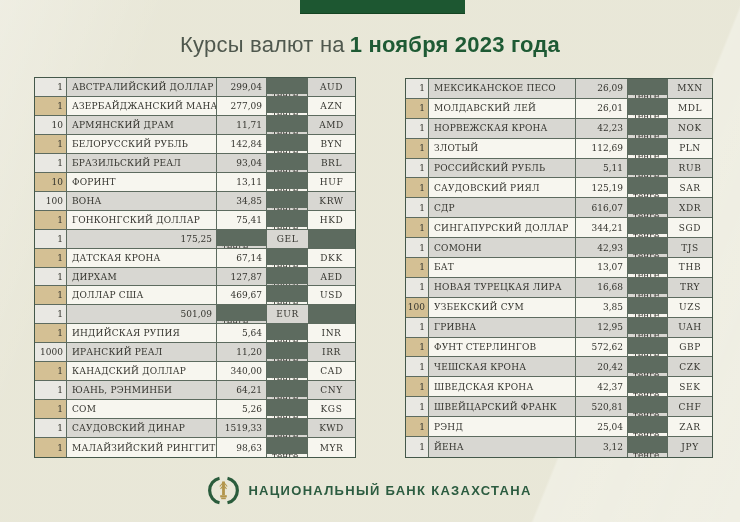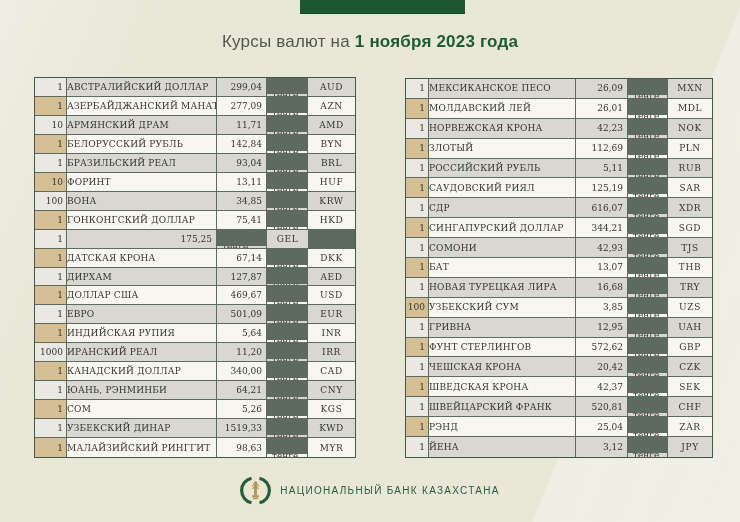--- a/index.html
+++ b/index.html
@@ -11,51 +11,51 @@
   
   .bg-sheen{position:absolute;inset:0;pointer-events:none;
     background:
       linear-gradient(112deg, rgba(255,255,255,0.28) 0%, rgba(255,255,255,0) 18%),
       linear-gradient(293deg, rgba(255,255,255,0.22) 0%, rgba(255,255,255,0) 22%),
       linear-gradient(112deg, rgba(222,220,200,0.25) 78%, rgba(255,255,255,0.18) 78.3%, rgba(255,255,255,0) 100%);
   }
   .top-ribbon{position:absolute;left:300px;top:0;width:165px;height:13px;
     background:#1d5731;border-bottom:1px solid #144422;}
   .title{position:absolute;left:0;top:32px;width:740px;text-align:center;
-    font-size:17px;color:#4f584e;letter-spacing:0.2px;}
+    font-size:22px;color:#4f584e;letter-spacing:0.2px;}
   .title .date{font-weight:bold;color:#1e5a34;}
   .title .prefix{margin-right:5px;}
 
   .rates-table{position:absolute;display:flex;flex-direction:column;
     border:1px solid #44584a;box-sizing:border-box;background:#5d6b5f;}
   #table-left{left:34px;top:77px;width:322px;height:381px;}
   #table-right{left:405px;top:78px;width:308px;height:380px;}
   .rate-row{flex:1;display:grid;min-height:0;}
   #table-left .rate-row{grid-template-columns:32px 150px 50px 41px 1fr;}
   #table-right .rate-row{grid-template-columns:23px 147px 52px 40px 1fr;}
   .cell{border-right:1px solid #5d6b5f;border-bottom:1px solid #5d6b5f;
     display:flex;align-items:center;min-width:0;overflow:hidden;
     font-family:"DejaVu Serif","Liberation Serif",serif;
     font-size:9px;color:#35352f;white-space:nowrap;box-sizing:border-box;}
   .rate-row:last-child .cell{border-bottom:none;}
   .cell:last-child{border-right:none;text-align:center;}
   .c-qty{justify-content:flex-end;padding-right:3px;}
-  .c-name{letter-spacing:0.2px;}
+  .c-name{padding-left:5px;letter-spacing:0.2px;}
   .c-rate{justify-content:flex-end;padding-right:4px;}
   .c-unit{padding-left:5px;margin-top:16px;}
   .c-code{justify-content:center;letter-spacing:0.6px;}
   
   .row-grey .cell{background:#d8d7d2;}
   .row-grey .c-qty{background:#e9e8e3;}
   .row-cream .cell{background:#f7f6ef;}
   .row-cream .c-qty{background:#d4c094;}
 
   .footer{position:absolute;left:0;top:470px;width:740px;height:40px;
     display:flex;align-items:center;justify-content:center;gap:9px;}
-  .footer .bank-name{font-size:10px;font-weight:normal;color:#2c5c40;
+  .footer .bank-name{font-size:13px;font-weight:bold;color:#2c5c40;
     letter-spacing:1.3px;}
   .logo{width:31px;height:31px;display:block;}
 </style>
 </head>
 <body>
 
 <div class="bg-sheen"></div>
 
 <div class="top-ribbon"></div>
 
@@ -142,21 +142,20 @@
     </div>
     <div class="rate-row row-cream">
       <div class="cell c-qty">1</div>
       <div class="cell c-name">ДОЛЛАР США</div>
       <div class="cell c-rate">469,67</div>
       <div class="cell c-unit">тенге</div>
       <div class="cell c-code">USD</div>
     </div>
     <div class="rate-row row-grey">
       <div class="cell c-qty">1</div>
-      <div class="cell c-name">ЕВРО</div>
       <div class="cell c-rate">501,09</div>
       <div class="cell c-unit">тенге</div>
       <div class="cell c-code">EUR</div>
     </div>
     <div class="rate-row row-cream">
       <div class="cell c-qty">1</div>
       <div class="cell c-name">ИНДИЙСКАЯ РУПИЯ</div>
       <div class="cell c-rate">5,64</div>
       <div class="cell c-unit">тенге</div>
       <div class="cell c-code">INR</div>
@@ -184,21 +183,21 @@
     </div>
     <div class="rate-row row-cream">
       <div class="cell c-qty">1</div>
       <div class="cell c-name">СОМ</div>
       <div class="cell c-rate">5,26</div>
       <div class="cell c-unit">тенге</div>
       <div class="cell c-code">KGS</div>
     </div>
     <div class="rate-row row-grey">
       <div class="cell c-qty">1</div>
-      <div class="cell c-name">УЗБЕКСКИЙ ДИНАР</div>
+      <div class="cell c-name">САУДОВСКИЙ ДИНАР</div>
       <div class="cell c-rate">1519,33</div>
       <div class="cell c-unit">тенге</div>
       <div class="cell c-code">KWD</div>
     </div>
     <div class="rate-row row-cream">
       <div class="cell c-qty">1</div>
       <div class="cell c-name">МАЛАЙЗИЙСКИЙ РИНГГИТ</div>
       <div class="cell c-rate">98,63</div>
       <div class="cell c-unit">тенге</div>
       <div class="cell c-code">MYR</div>

